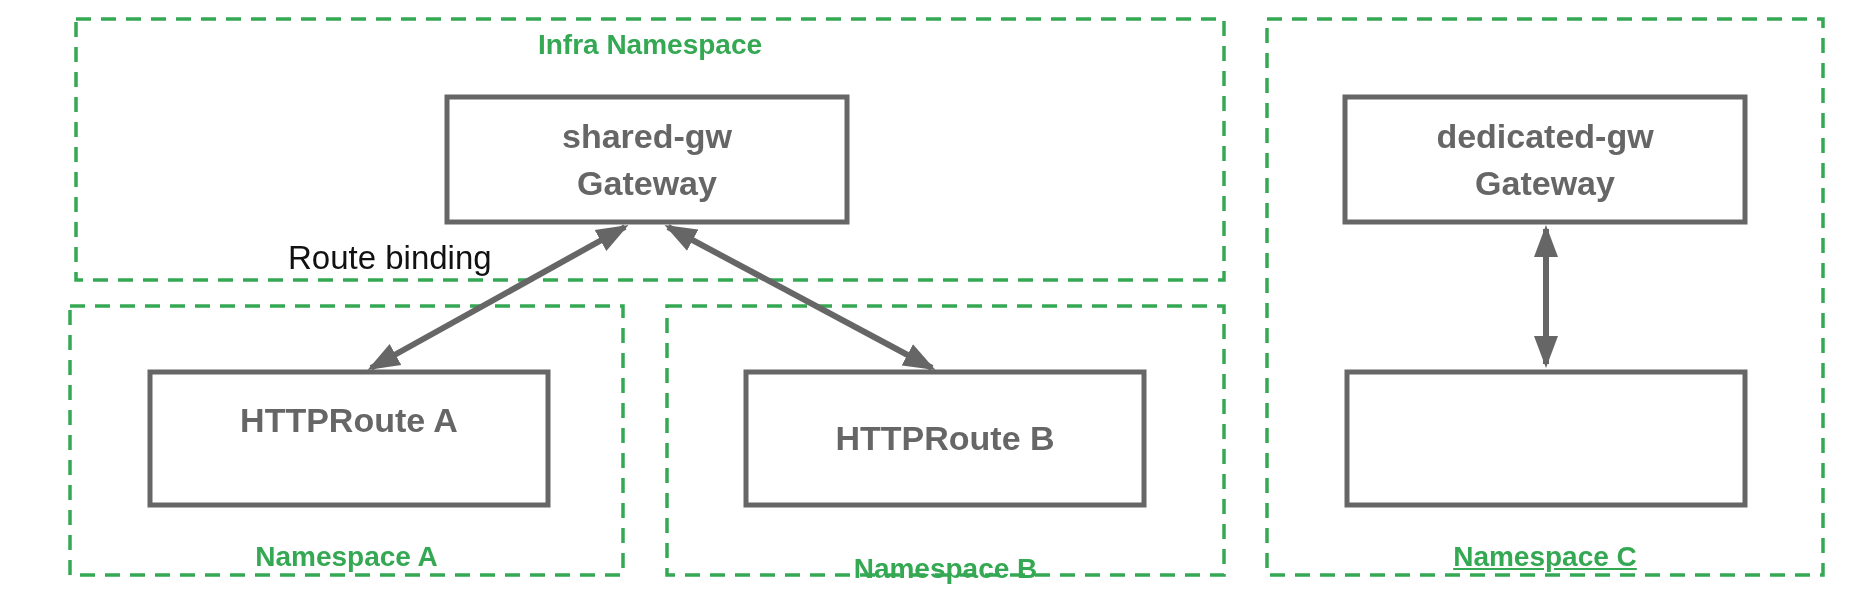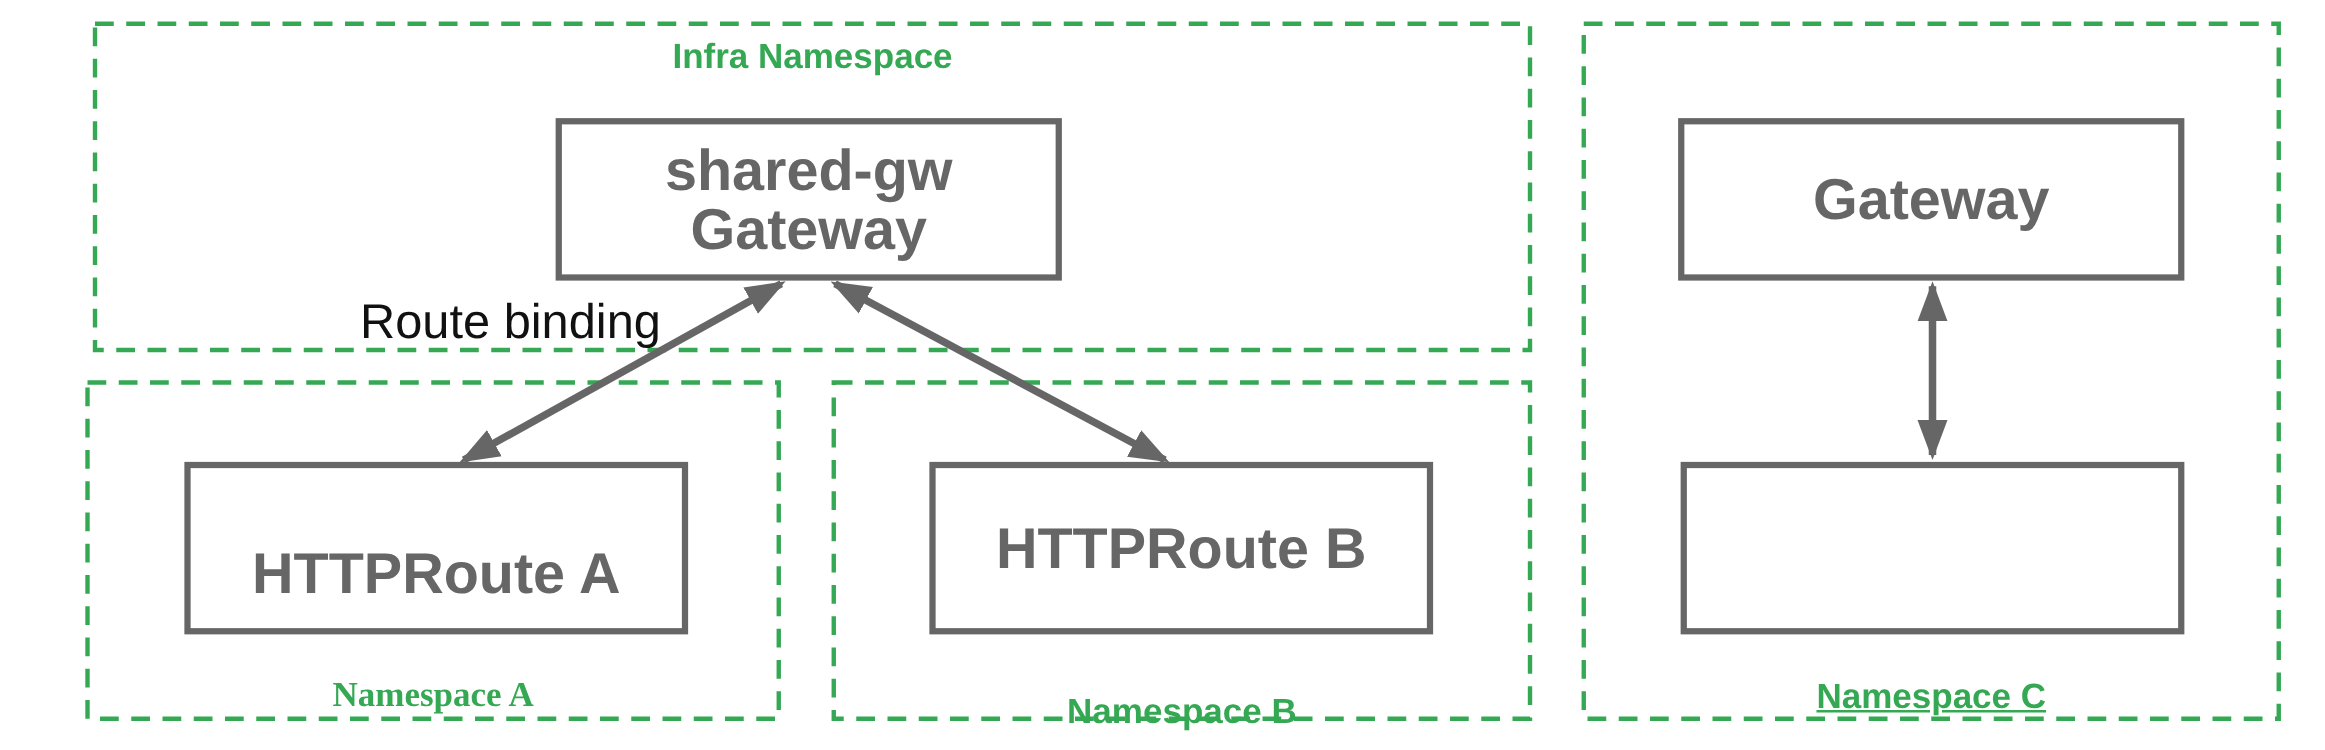--- a/index.html
+++ b/index.html
@@ -46,31 +46,31 @@
   }
   .green-lbl {
     color: var(--green, #34A853);
     font-weight: bold;
     font-size: 28px;
     line-height: 38px;
   }
   .node-lbl {
     color: var(--gray, #666666);
     font-weight: bold;
-    font-size: 46px;
+    font-size: 34px;
     line-height: 47px;
     display: flex;
     flex-direction: column;
     align-items: center;
     justify-content: center;
   }
   .annot-lbl {
     color: var(--label_black, #111111);
     font-weight: normal;
-    font-size: 39px;
+    font-size: 33px;
     line-height: 36px;
     text-align: left;
   }
 </style>
 </head>
 <body>
 
 <div class="canvas">
 
   <svg class="layer" viewBox="0 0 1860 600">
@@ -90,33 +90,34 @@
     <line class="arrow-line" x1="1546" y1="229" x2="1546" y2="364" marker-start="url(#ah)" marker-end="url(#ah)"></line>
 
     <rect class="node-rect" x="447" y="97" width="400" height="125"></rect>
     <rect class="node-rect" x="1345" y="97" width="400" height="125"></rect>
     <rect class="node-rect" x="150" y="372" width="398" height="133"></rect>
     <rect class="node-rect" x="746" y="372" width="398" height="133"></rect>
     <rect class="node-rect" x="1347" y="372" width="398" height="133"></rect>
   </svg>
 
   <div class="lbl green-lbl" style="left:76px; top:26px; width:1148px;">Infra Namespace</div>
-  <div class="lbl green-lbl" style="left:70px; top:538px; width:553px;font-family:Liberation Serif, serif;">Namespace A</div>
+  <div class="lbl green-lbl" style="left:70px; top:538px; width:553px;">Namespace A</div>
   <div class="lbl green-lbl" style="left:667px; top:538px; width:557px;margin-top:12px;">Namespace B</div>
   <div class="lbl green-lbl" style="left:1267px; top:538px; width:556px;text-decoration:underline;">Namespace C</div>
 
   <div class="lbl node-lbl" style="left:447px; top:97px; width:400px; height:125px;">
     <div>shared-gw</div>
     <div>Gateway</div>
   </div>
   <div class="lbl node-lbl" style="left:1345px; top:97px; width:400px; height:125px;">
+    <div>dedicated-gw</div>
     <div>Gateway</div>
   </div>
 
-  <div class="lbl node-lbl" style="left:150px; top:392px; width:398px; height:133px;">
+  <div class="lbl node-lbl" style="left:150px; top:354px; width:398px; height:133px;">
     <div>HTTPRoute A</div>
   </div>
   <div class="lbl node-lbl" style="left:746px; top:372px; width:398px; height:133px;">
     <div>HTTPRoute B</div>
   </div>
 
   <div class="lbl annot-lbl" style="left:288px; top:240px;">Route binding</div>
 
 </div>
 

